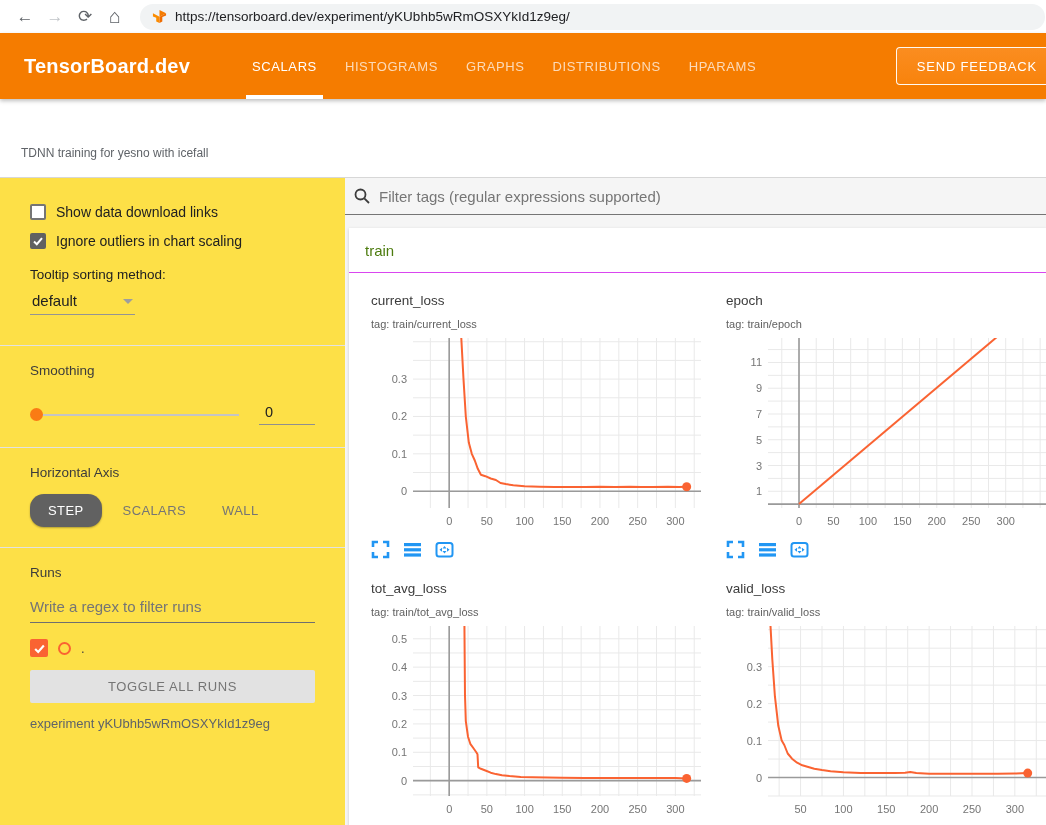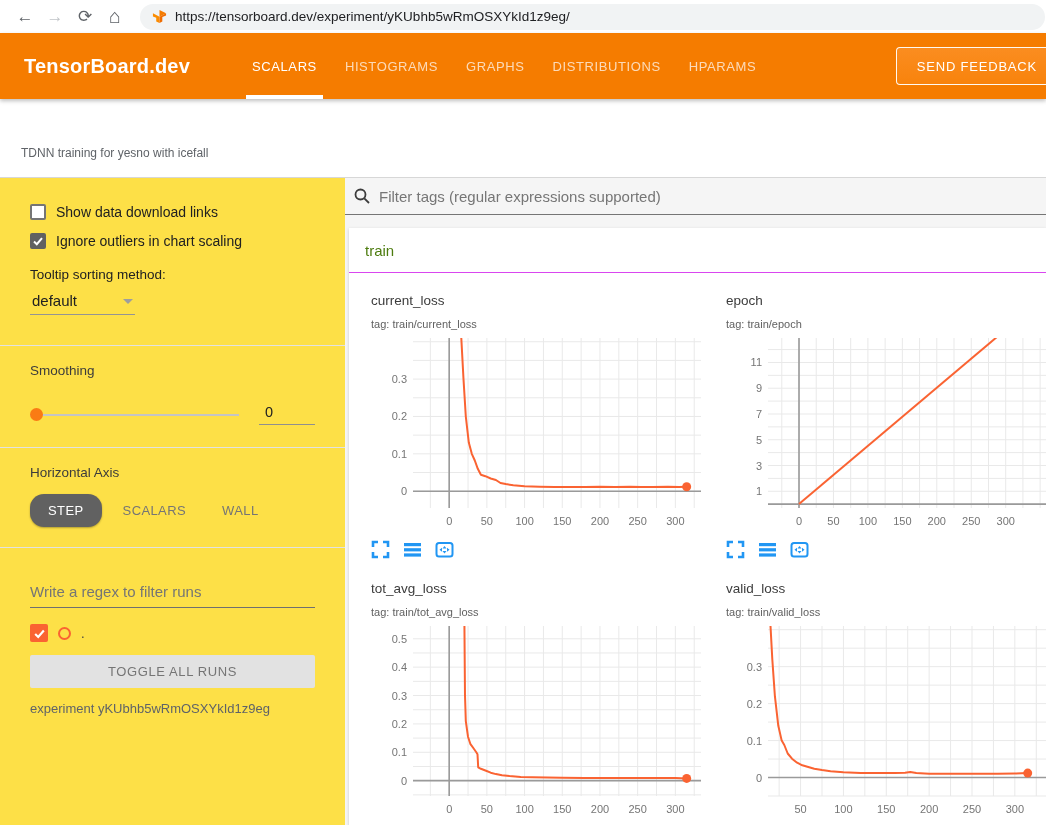--- a/index.html
+++ b/index.html
@@ -163,20 +163,21 @@
     <div class="side-pad" style="padding-top:17px; padding-bottom:20px;">
       <div class="section-label">Horizontal Axis</div>
       <div class="axis-btns">
         <button class="axis-btn active">STEP</button>
         <button class="axis-btn">SCALARS</button>
         <button class="axis-btn">WALL</button>
       </div>
     </div>
     <hr class="divider">
     <div class="side-pad" style="padding-top:17px;">
+      <div class="section-label">Runs</div>
       <input class="runs-input" placeholder="Write a regex to filter runs" style="">
       <div class="run-row">
         <span class="run-cbx">
           <svg width="13" height="13" viewBox="0 0 12 12">
               <polyline points="2,6.5 4.8,9.2 10,3.2" fill="none" stroke="#fff" stroke-width="2"></polyline>
             </svg>
         </span>
         <span class="run-swatch"></span>
         <span class="run-name">.</span>
       </div>

